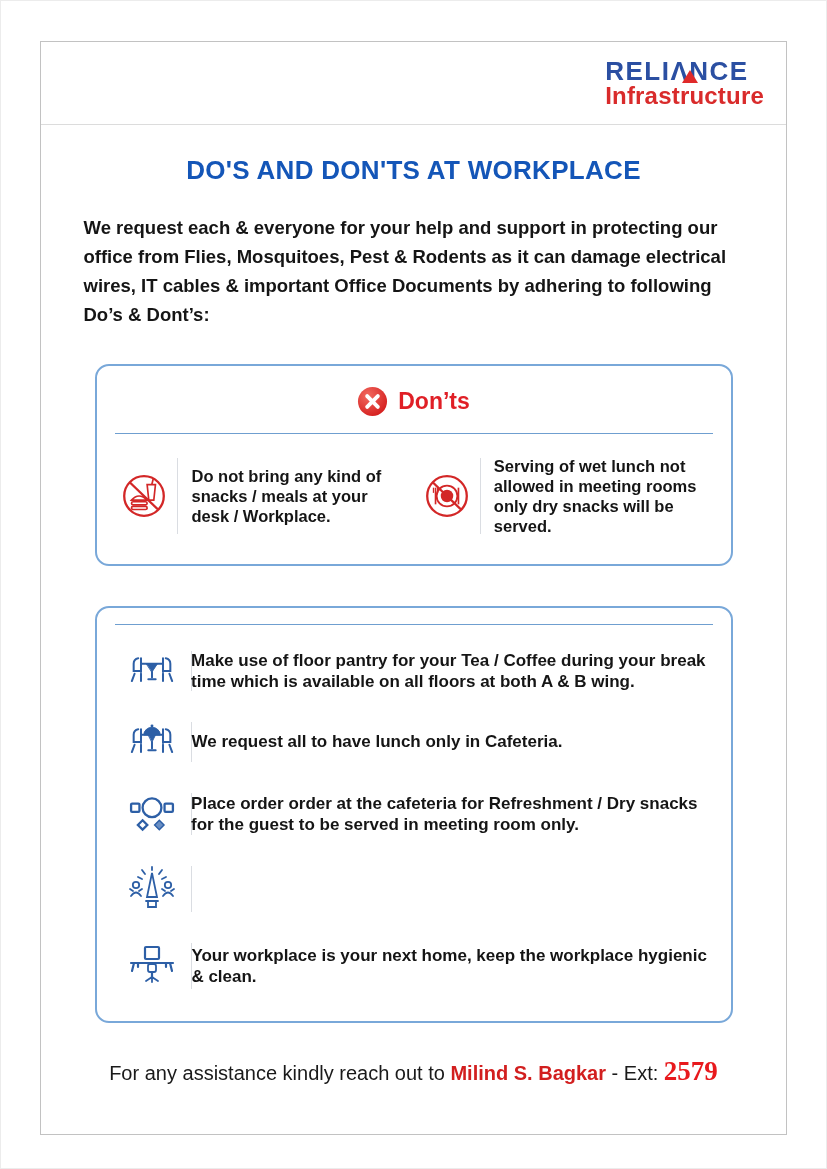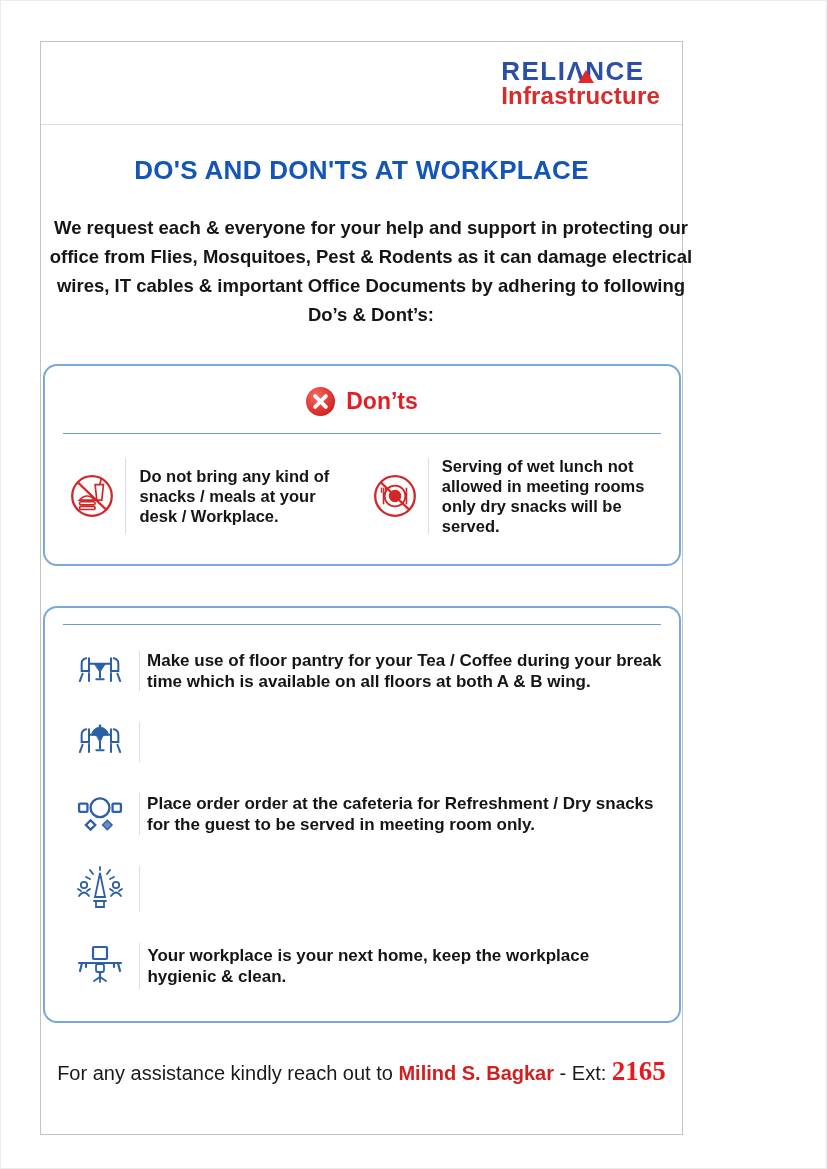--- a/index.html
+++ b/index.html
@@ -9,21 +9,21 @@
     font-family:"Liberation Sans", sans-serif;
     position:relative;
     overflow:hidden;
   }
   .page-frame{
     position:absolute; inset:0;
     border:1px solid #ececec;
   }
   .card{
     position:absolute; left:40px; top:41px;
-    width:643px; height:1094px;
+    width:747px; height:1094px;
     background:#ffffff;
     border:1px solid #c2c2c2;
   }
   .header-band{
     height:83px;
     border-bottom:1px solid #dcdcdc;
     display:flex; align-items:center; justify-content:flex-end;
     padding-right:22px;
   }
   .logo{ display:flex; flex-direction:column; line-height:1.02; }
@@ -38,21 +38,21 @@
     border-right:8px solid transparent;
     border-bottom:13px solid #e02a2a;
   }
   .logo-line2{ font-weight:bold; font-size:24px; color:#d92b2b; letter-spacing:0.2px; }
 
   .doc-title{
     margin-top:30px; text-align:center;
     font-size:26px; font-weight:bold; color:#1456b8; letter-spacing:0.3px;
   }
   .intro{
-    margin:27px auto 0; width:660px; text-align:center;
+    margin:27px auto 0; width:660px; 
     font-size:18.5px; font-weight:bold; color:#151515; line-height:29px;
   }
 
   .rule-box{
     margin:0 auto; width:638px;
     border:2px solid #79a8d9; border-radius:14px;
     background:#ffffff;
   }
   .box-donts{ margin-top:35px; }
   .box-dos{ margin-top:40px; }
@@ -77,21 +77,21 @@
     padding-left:14px; padding-right:6px;
     font-size:16.5px; font-weight:bold; color:#151515; line-height:20px;
   }
   .dont-text-0{ max-width:214px; }
   .dont-text-1{ max-width:262px; }
 
   .dos-list{ display:flex; flex-direction:column; padding:24px 16px 30px; gap:27px; }
   .do-item{ display:flex; align-items:center; }
   .do-icon-cell{ width:78px; flex:none; display:flex; justify-content:center; }
   .do-text{
-    padding-left:8px; max-width:565px;
+    padding-left:0; max-width:565px;
     font-size:17px; font-weight:bold; color:#151515; line-height:21.5px;
   }
 
   .footer-line1{
     margin-top:33px; text-align:center;
     font-size:20px; color:#1a1a1a;
   }
   .footer-name{ color:#d21f1f; font-weight:bold; }
   .footer-ext-label{ color:#1a1a1a; }
   .footer-ext-num{
@@ -203,20 +203,21 @@
             <path d="M21 16 a9 8 0 0 1 18 0 z" fill="#2d5fa6" stroke-width="1"></path>
             <circle cx="30" cy="6.5" r="1.6" fill="#2d5fa6" stroke="none"></circle>
             <path d="M26 16 L34 16 L30 24 Z" fill="#2d5fa6" stroke-width="1"></path>
             <line x1="30" y1="24" x2="30" y2="31"></line>
             <line x1="26" y1="33" x2="34" y2="33"></line>
             <path d="M15 10 q-5 1 -5 6 v8 h8 M18 10 v15 M11 27 l-3 8 M18 27 v8"></path>
             <path d="M45 10 q5 1 5 6 v8 h-8 M42 10 v15 M49 27 l3 8 M42 27 v8"></path>
           </svg>
         </div>
         <div class="v-rule"></div>
+        <div class="do-text">We request all to have lunch only in Cafeteria.</div>
       </div>
 
       <div class="do-item">
         <div class="do-icon-cell">
           <svg width="52" height="46" viewBox="0 0 48 44" fill="none" stroke="#2d5fa6" stroke-width="2.2">
             <circle cx="24" cy="16" r="9"></circle>
             <rect x="4" y="12" width="8" height="8" rx="1"></rect>
             <rect x="36" y="12" width="8" height="8" rx="1"></rect>
             <path d="M15 28 l4.5 4.5 l-4.5 4.5 l-4.5 -4.5 z"></path>
             <path d="M31 28 l4.5 4.5 l-4.5 4.5 l-4.5 -4.5 z" fill="#6a8fc4" stroke-width="1.4"></path>
@@ -257,16 +258,16 @@
           </svg>
         </div>
         <div class="v-rule"></div>
         <div class="do-text">Your workplace is your next home, keep the workplace hygienic &amp; clean.</div>
       </div>
 
     </div>
   </div>
 
   <div class="footer-line1">
-    <span>For any assistance kindly reach out to </span><span class="footer-name">Milind S. Bagkar</span><span class="footer-ext-label"> - Ext: </span><span class="footer-ext-num">2165</span>
+    <span>For any assistance kindly reach out to </span><span class="footer-name">Milind S. Bagkar</span><span class="footer-ext-label"> - Ext: </span><span class="footer-ext-num">2579</span>
   </div>
 
 </div>
 
 </body></html>

